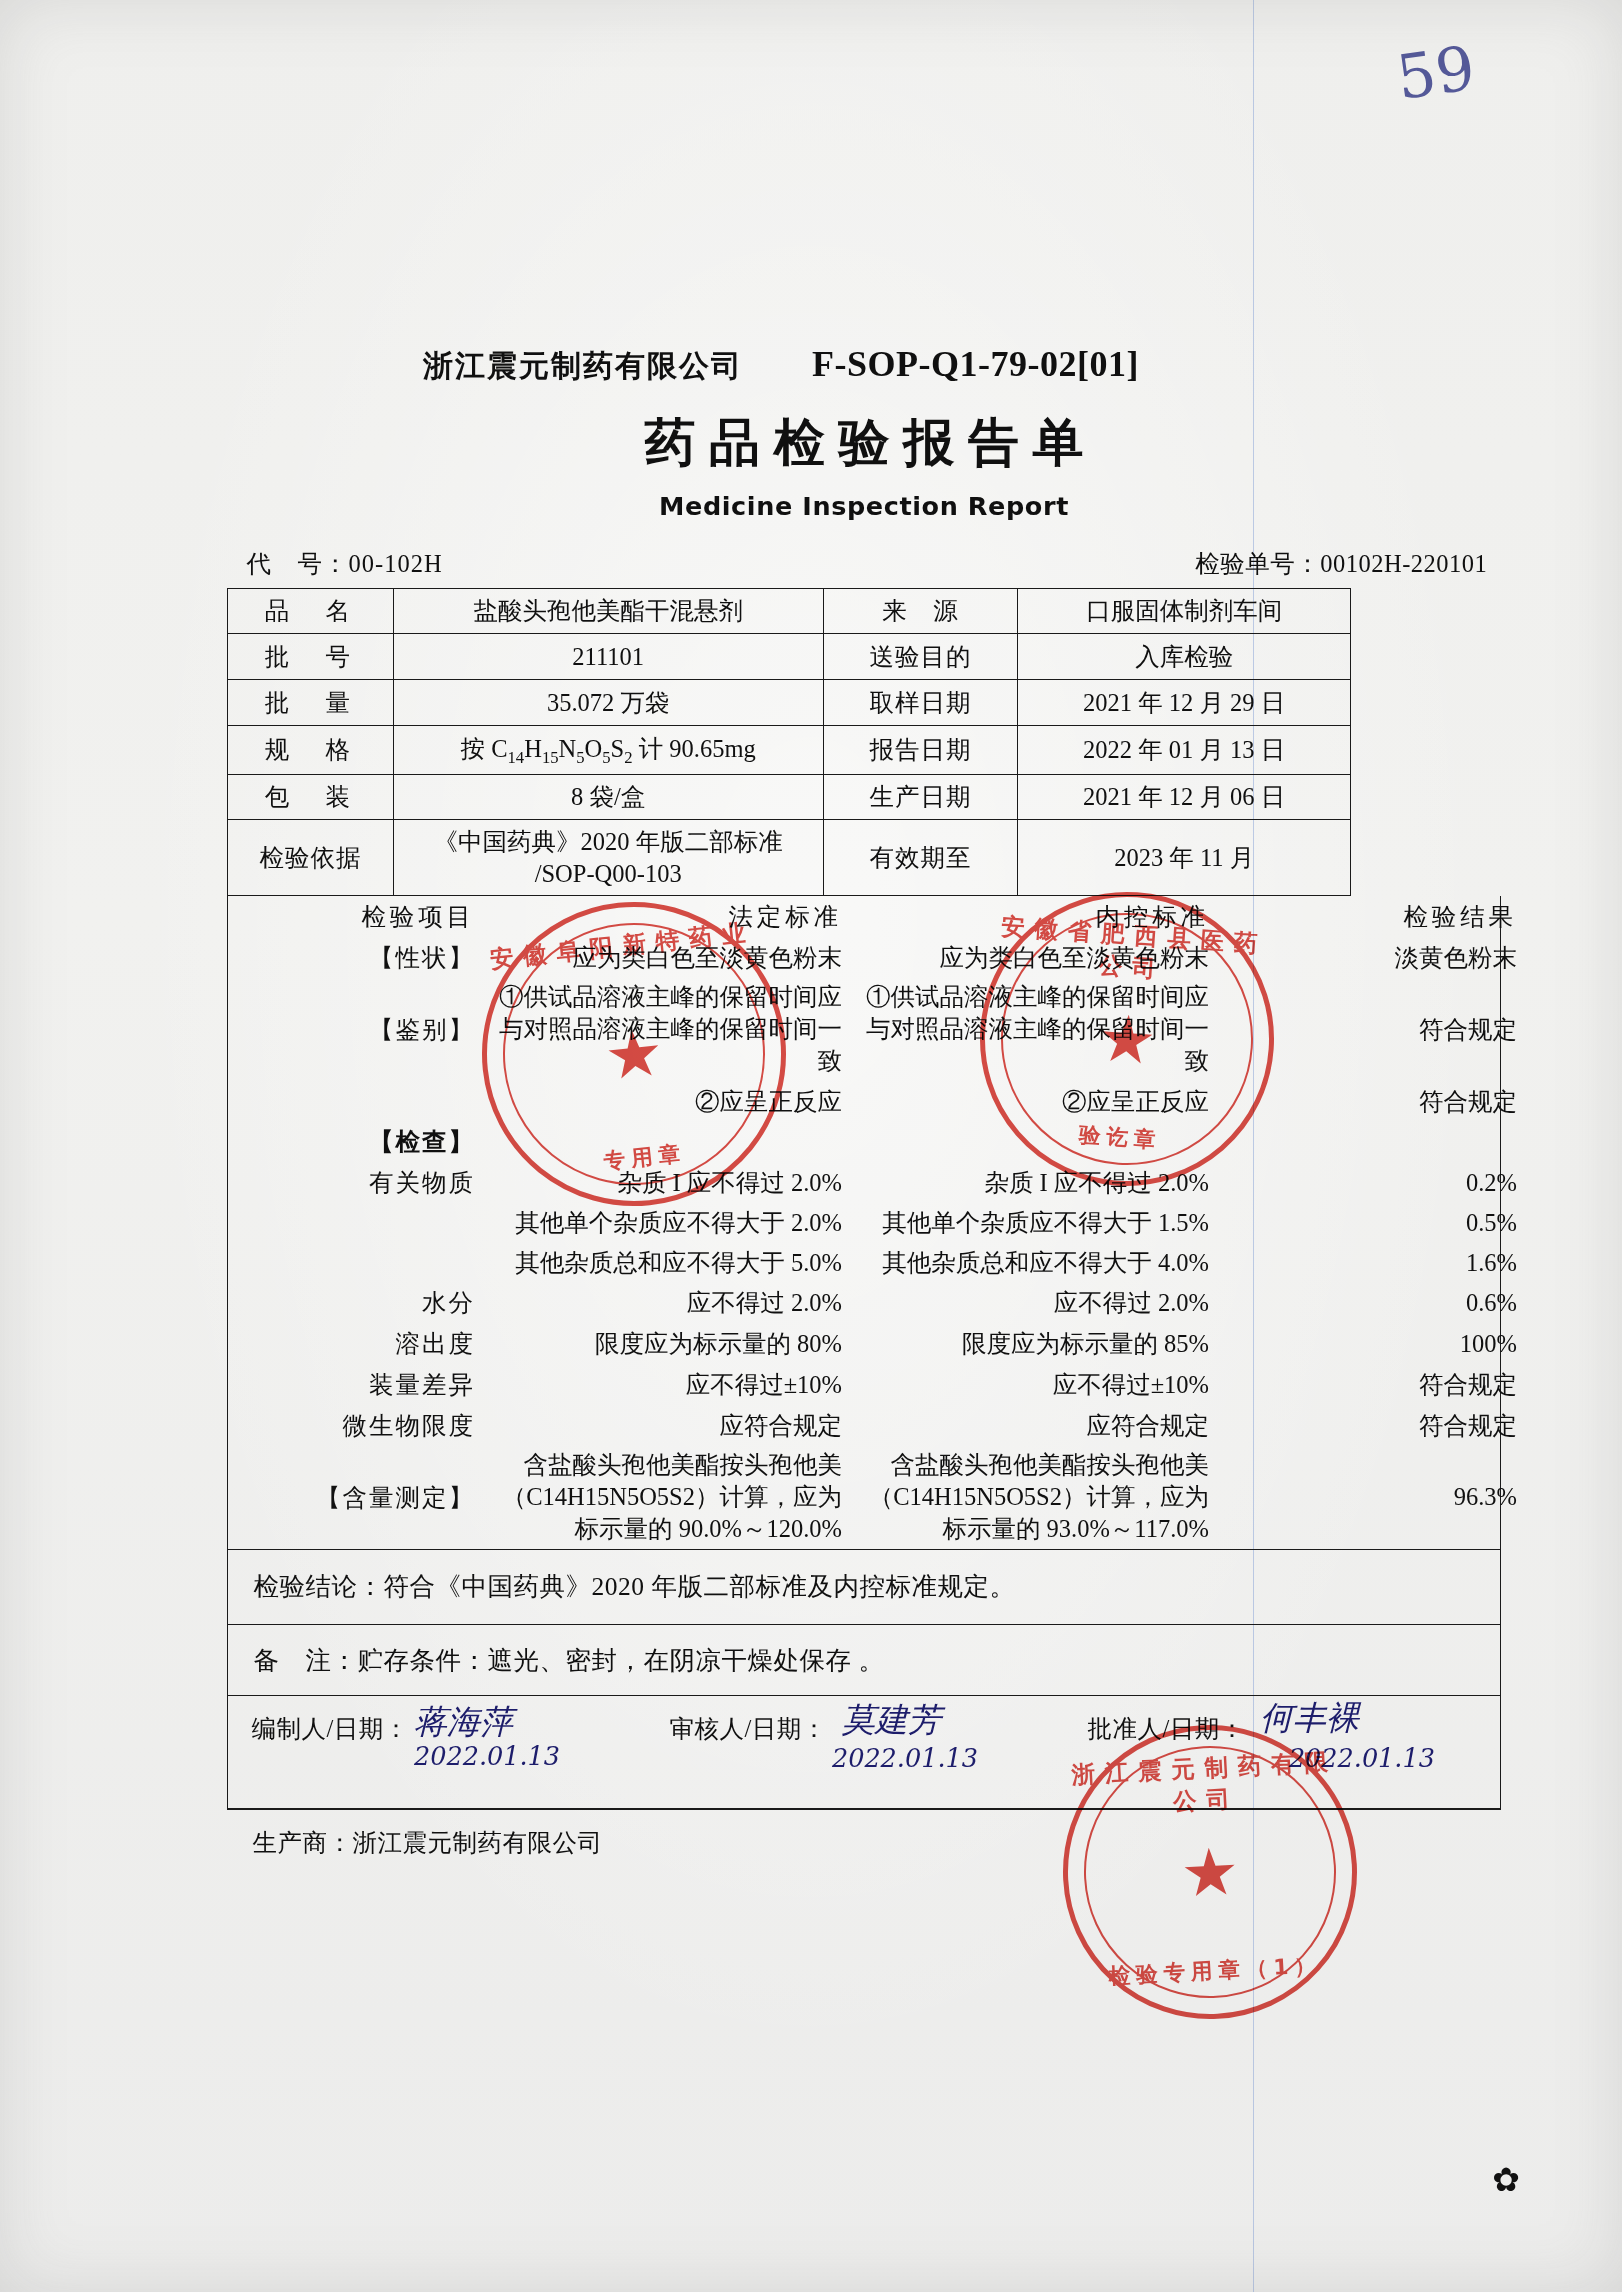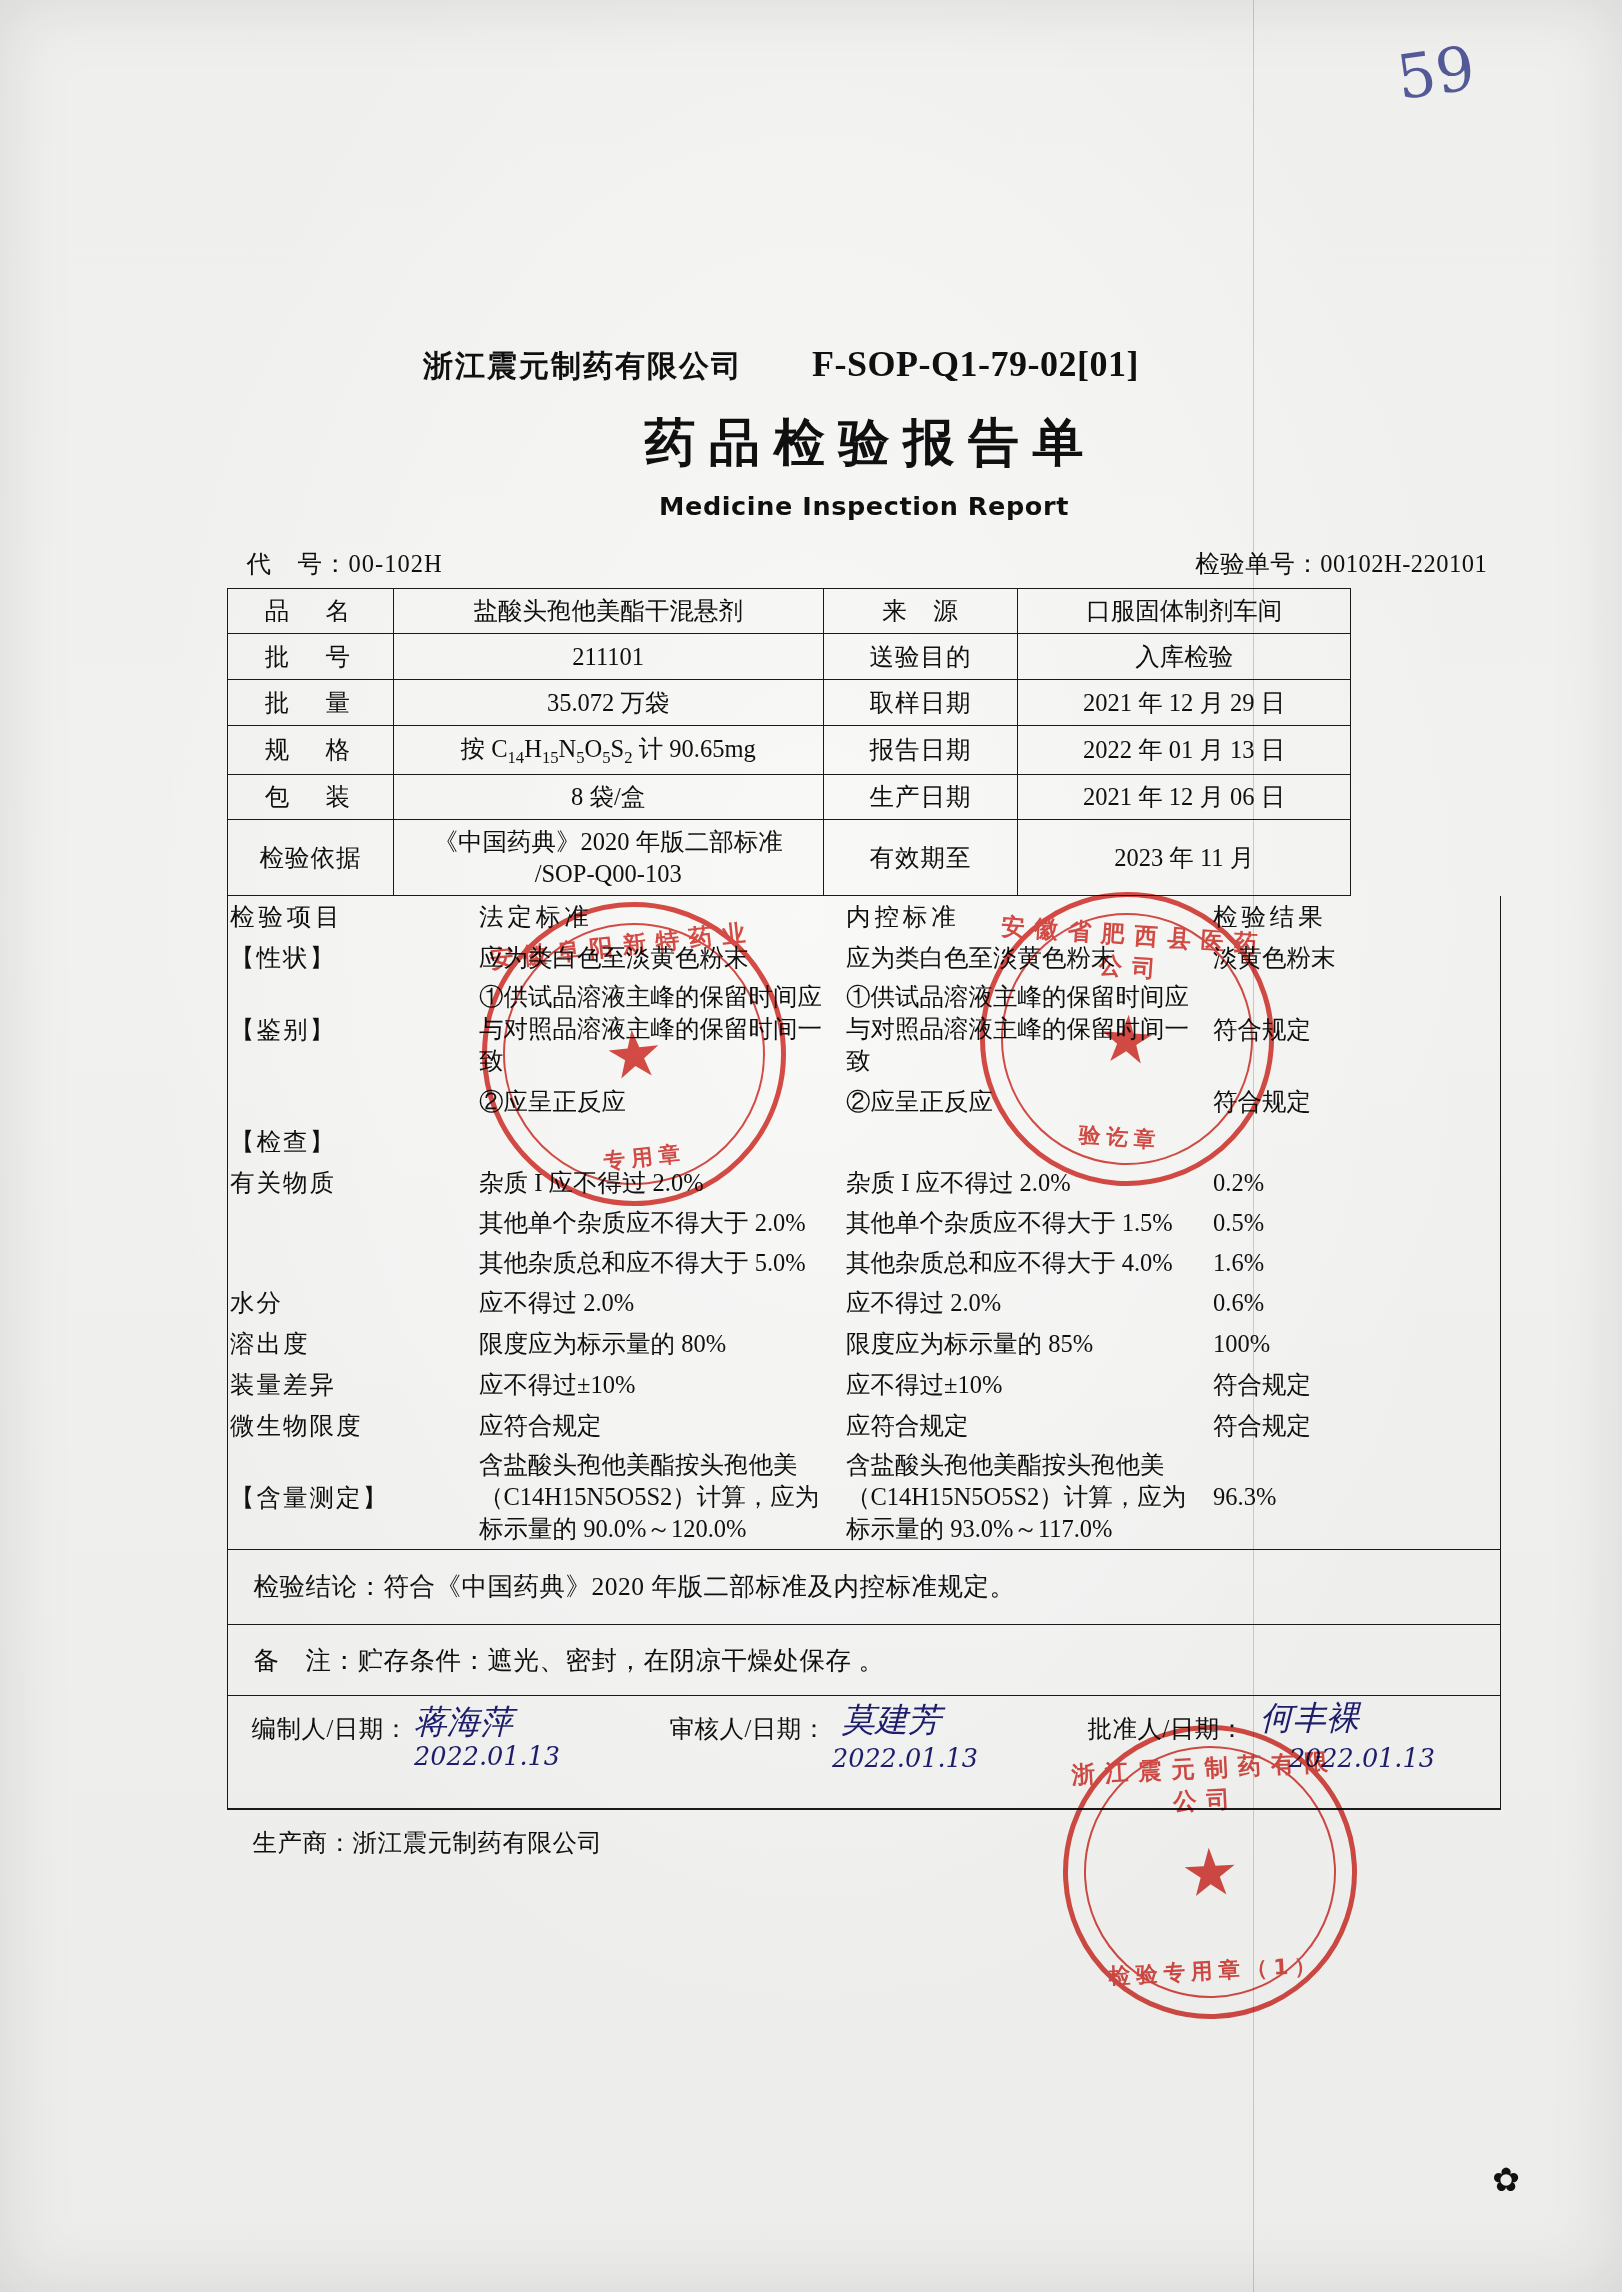--- a/index.html
+++ b/index.html
@@ -148,21 +148,21 @@
   }
   table.res {
     border-collapse: collapse;
     width: 100%;
     table-layout: fixed;
   }
   table.res td {
     font-size: 24.5px;
     padding: 3.9px 2px;
     vertical-align: middle;
-    text-align: left;
+    text-align: right;
   }
   .res-head td {
     padding-top: 25.5px;
     padding-bottom: 13.7px;
     letter-spacing: 3.9px;
     font-size: 25.5px;
   }
   .c1 { width: 245px; }
   .c2 { width: 363px; }
   .c3 { width: 363px; }
@@ -367,21 +367,21 @@
         </tr>
 
         <tr>
           <td class="item"></td>
           <td class="pad-bot">②应呈正反应</td>
           <td class="pad-bot">②应呈正反应</td>
           <td class="pad-bot">符合规定</td>
         </tr>
 
         <tr>
-          <td class="item pad-top" style="text-align:left;">【检查】</td>
+          <td class="item pad-top" style="text-align:right;font-weight:bold;">【检查】</td>
           <td></td>
           <td></td>
           <td></td>
         </tr>
 
         <tr>
           <td class="item pad-top">有关物质</td>
           <td class="pad-top">杂质 I 应不得过 2.0%</td>
           <td class="pad-top">杂质 I 应不得过 2.0%</td>
           <td class="pad-top">0.2%</td>

